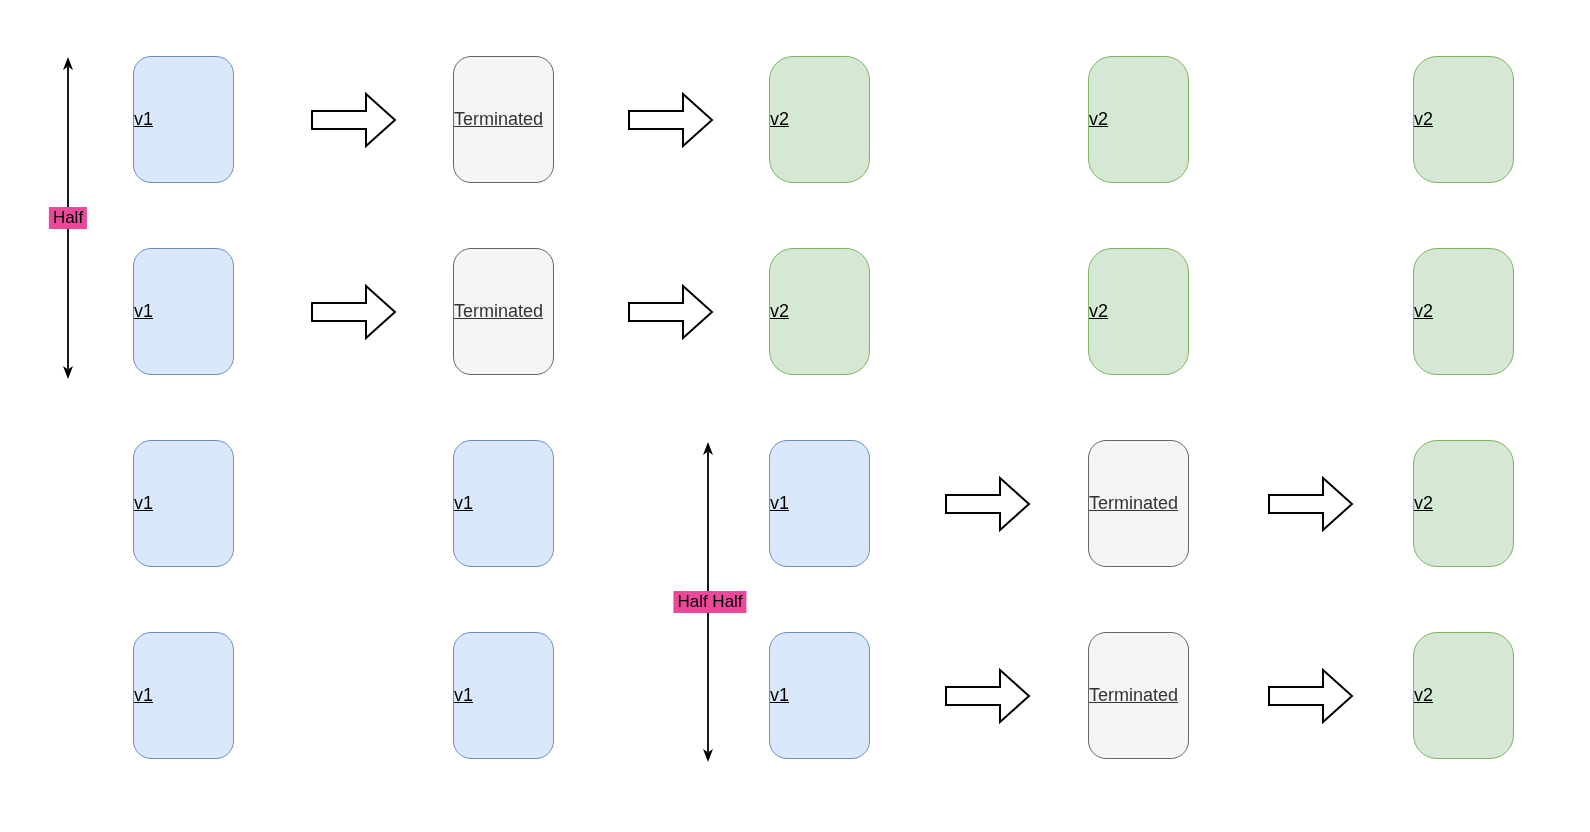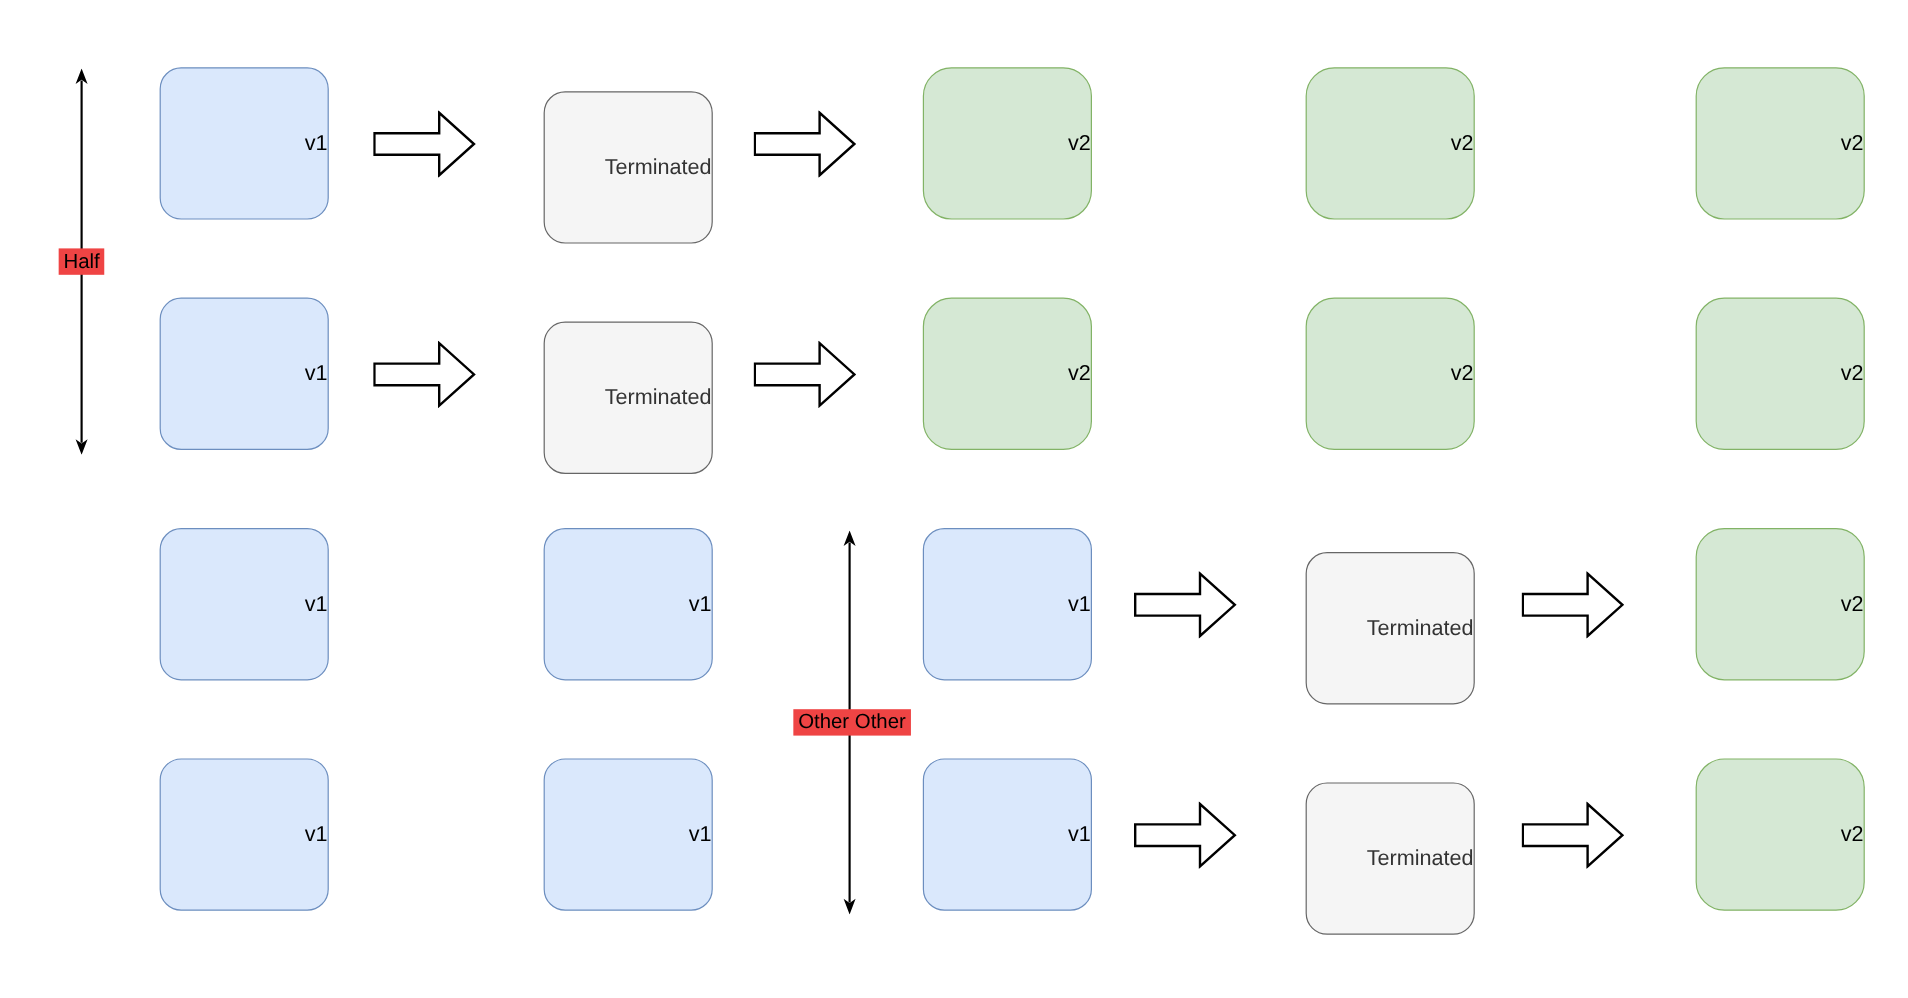--- a/index.html
+++ b/index.html
@@ -6,48 +6,48 @@
   .canvas{
     position:relative;
     width:1590px;height:832px;
     background:#ffffff;
     font-family:"Liberation Sans", sans-serif;
     overflow:hidden;
   }
   
   .node{
     position:absolute;
-    width:141px;height:127px;
+    width:101px;height:127px;
     box-sizing:border-box;
     border:1.5px solid #000;
     border-radius:18px;
-    display:flex;align-items:center;justify-content:flex-end;
-    font-size:18px;color:#000;
+    display:flex;align-items:center;justify-content:flex-start;
+    font-size:18px;color:#000;text-decoration:underline;
   }
   .type-v1{background:var(--v1-fill,#dae8fc);border-color:var(--v1-stroke,#6c8ebf);}
   .type-v2{background:var(--v2-fill,#d5e8d4);border-color:var(--v2-stroke,#82b366);border-radius:24px;}
-  .type-term{background:var(--terminated-fill,#f5f5f5);border-color:var(--terminated-stroke,#666666);color:var(--terminated-text,#333333);margin-top:20px;}
+  .type-term{background:var(--terminated-fill,#f5f5f5);border-color:var(--terminated-stroke,#666666);color:var(--terminated-text,#333333);}
   
   .c1{left:133px}.c2{left:453px}.c3{left:769px}.c4{left:1088px}.c5{left:1413px}
   
   .r1{top:56px}.r2{top:248px}.r3{top:440px}.r4{top:632px}
 
   
   .block-arrow{position:absolute;width:86px;height:56px;line-height:0;}
   .ax1{left:311px}.ax2{left:628px}.ax3{left:945px}.ax4{left:1268px}
   .ay1{top:92px}.ay2{top:284px}.ay3{top:476px}.ay4{top:668px}
 
   
   .varrow{position:absolute;line-height:0;}
   .va-half{left:60px;top:57px;}
   .va-other{left:700px;top:442px;}
   .vlabel{
     position:absolute;
     transform:translate(-50%,-50%);
-    background:#ef4444;
+    background:#ec4899;
     padding:1px 4px;
     font-size:17px;color:#000;
     white-space:nowrap;
   }
   .vl-half{left:68px;top:218px;}
   .vl-other{left:710px;top:602px;}
 </style>
 </head>
 <body>
 
@@ -62,21 +62,21 @@
   </div>
   <span class="vlabel vl-half">Half</span>
 
   <div class="varrow va-other">
     <svg width="16" height="320" viewBox="0 0 16 320" xmlns="http://www.w3.org/2000/svg">
       <line x1="8" y1="10" x2="8" y2="310" stroke="#000" stroke-width="1.8"></line>
       <polygon points="8,0 13,13 8,9.5 3,13" fill="#000"></polygon>
       <polygon points="8,320 13,307 8,310.5 3,307" fill="#000"></polygon>
     </svg>
   </div>
-  <span class="vlabel vl-other">Other Other</span>
+  <span class="vlabel vl-other">Half Half</span>
 
   <div class="node type-v1 r1 c1">
     <span>v1</span>
   </div>
   <div class="block-arrow ax1 ay1">
     <svg width="86" height="56" viewBox="0 0 86 56" xmlns="http://www.w3.org/2000/svg">
       <polygon points="1,19 55,19 55,2 84,28 55,54 55,37 1,37" fill="#fff" stroke="#000" stroke-width="2" stroke-linejoin="miter"></polygon>
     </svg>
   </div>
   <div class="node type-term r1 c2">

